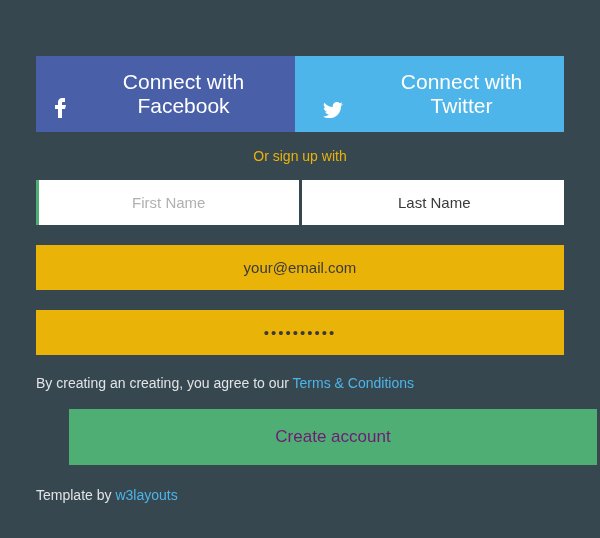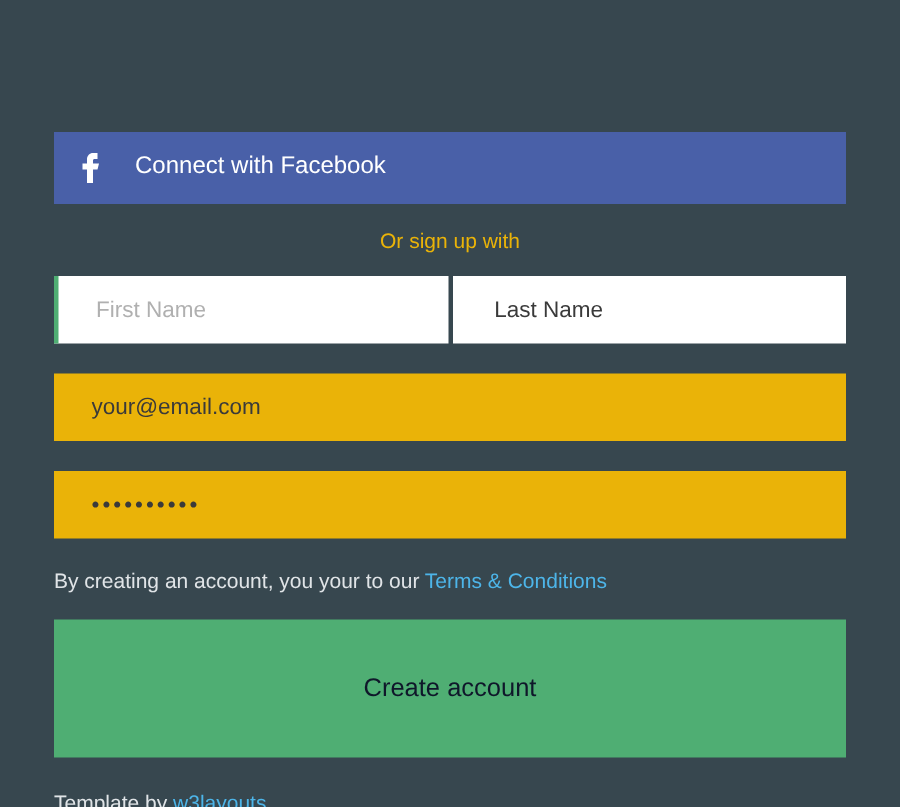--- a/index.html
+++ b/index.html
@@ -14,27 +14,26 @@
       height: 538px;
       padding: 24px 36px;
     }
     .social-row {
       display: flex;
       margin-top: 32px;
     }
     .social-btn {
       flex: 1;
       display: flex;
-      align-items: flex-start;
+      align-items: flex-end;
       padding: 14px 18px;
       color: #fff;
-      font-size: 16px;
+      font-size: 21px;
       cursor: pointer;
       border: none;
-      margin-top: 32px;
     }
     .social-btn .icon {
       margin-right: 24px;
       display: flex;
       align-items: center;
     }
     .facebook {
       background: #4960a8;
     }
     .twitter {
@@ -61,20 +60,21 @@
     .input-wrap.active {
       border-left: 3px solid #4fae73;
     }
     .input-field {
       width: 100%;
       padding: 14px 25px;
       border: none;
       font-size: 15px;
       background: transparent;
       outline: none;
+      text-align: center;
     }
     .input-field::placeholder {
       color: #b0b0b0;
     }
     .last-name-text {
       color: #3a3a3a;
       font-weight: 500;
     }
     .full-input {
       background: #eab308;
@@ -93,26 +93,27 @@
       margin: 18px 0;
     }
     .terms-link {
       color: #4db5e9;
       text-decoration: none;
       cursor: pointer;
       margin-top: 23px;
     }
     .create-btn {
       width: 100%;
-      padding: 36px;
+      padding: 18px;
       background: #4fae73;
-      color: #0f172a;
+      color: #701a75;
       border: none;
       font-size: 17px;
       cursor: pointer;
+      margin-left: 33px;
     }
     .footer-text {
       text-align: left;
       color: #e0e4e7;
       font-size: 14px;
       margin-top: 22px;
     }
     .footer-link {
       color: #4db5e9;
       text-decoration: none;
@@ -126,20 +127,28 @@
 
 <div class="social-row">
   <button class="social-btn facebook">
     <span class="icon">
       <svg width="12" height="20" viewBox="0 0 12 20" fill="#fff">
           <path d="M8 7V5c0-.6.4-1 1-1h2V0H8C5.8 0 4 1.8 4 4v3H1v4h3v9h4v-9h3l1-4H8z"></path>
         </svg>
     </span>
     <span>Connect with Facebook</span>
   </button>
+  <button class="social-btn twitter">
+    <span class="icon">
+      <svg width="20" height="16" viewBox="0 0 20 16" fill="#fff">
+          <path d="M20 1.9c-.7.3-1.5.5-2.4.6.8-.5 1.5-1.3 1.8-2.3-.8.5-1.7.8-2.6 1C16 .5 15 0 13.8 0c-2.3 0-4.1 1.8-4.1 4.1 0 .3 0 .6.1.9C6.4 4.8 3.4 3.2 1.4.7c-.4.6-.6 1.3-.6 2.1 0 1.4.7 2.7 1.8 3.4-.7 0-1.3-.2-1.8-.5v.1c0 2 1.4 3.6 3.3 4-.3.1-.7.1-1.1.1-.3 0-.5 0-.8-.1.5 1.6 2 2.8 3.8 2.8-1.4 1.1-3.2 1.8-5.1 1.8H0c1.8 1.2 4 1.8 6.3 1.8 7.5 0 11.7-6.3 11.7-11.7v-.5c.8-.6 1.5-1.3 2-2.1z"></path>
+        </svg>
+    </span>
+    <span>Connect with Twitter</span>
+  </button>
 </div>
 
 <div class="divider-text">Or sign up with</div>
 
 <div class="name-row">
   <div class="input-wrap active">
     <input class="input-field" type="text" placeholder="First Name" style="">
   </div>
   <div class="input-wrap">
     <input class="input-field last-name-text" type="text" value="Last Name" style="">
@@ -148,21 +157,21 @@
 
 <div class="full-input">
   <input class="input-field email-text" type="email" value="your@email.com" style="">
 </div>
 
 <div class="full-input">
   <input class="input-field password-text" type="text" value="••••••••••" style="">
 </div>
 
 <div class="terms-line">
-  <span>By creating an account, you your to our </span><a class="terms-link">Terms &amp; Conditions</a>
+  <span>By creating an creating, you agree to our </span><a class="terms-link">Terms &amp; Conditions</a>
 </div>
 
 <button class="create-btn">Create account</button>
 
 <div class="footer-text">
   <span>Template by </span><a class="footer-link">w3layouts</a>
 </div>
 
 
 

